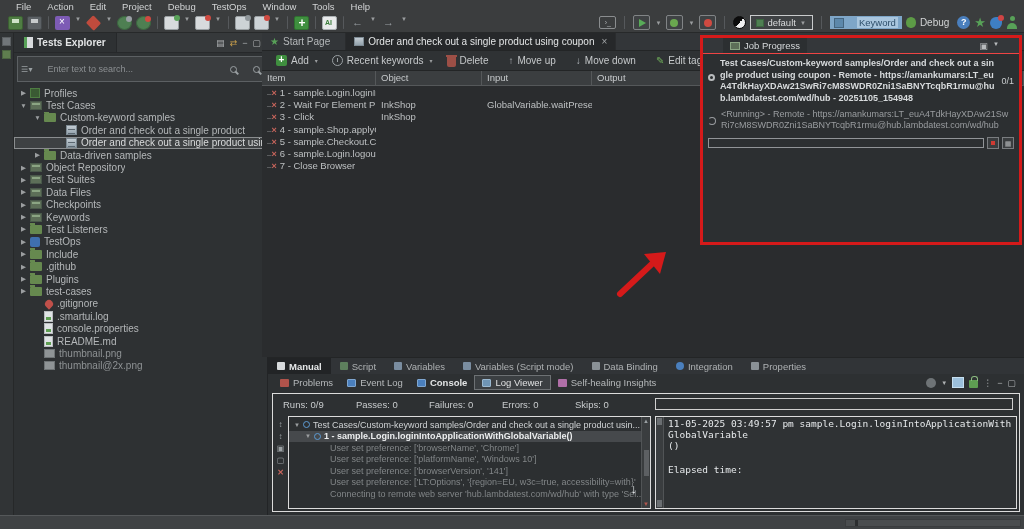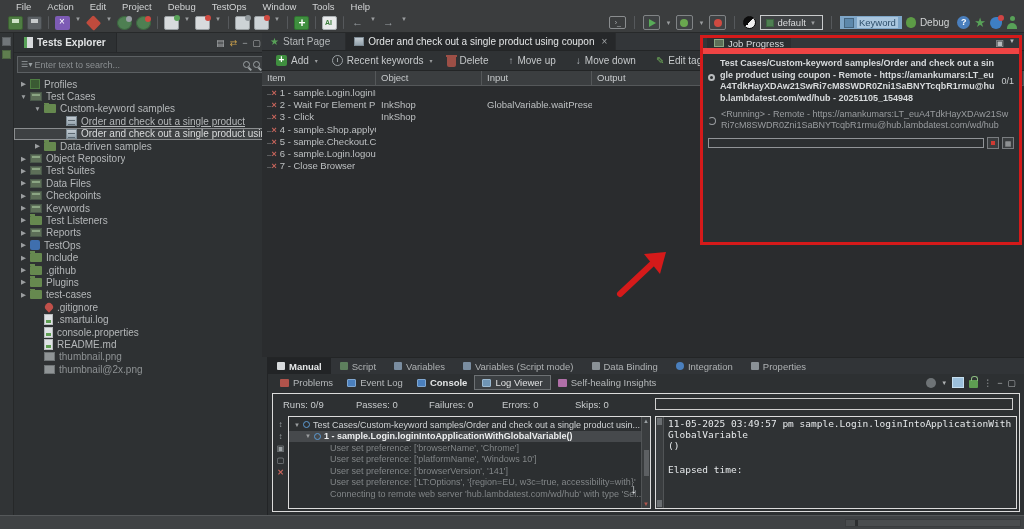--- a/index.html
+++ b/index.html
@@ -38,21 +38,21 @@
   .tbright{margin-left:auto;display:flex;align-items:center;gap:4px}
   .term-icon{width:17px;height:13px;border:1px solid #8a8d8f;border-radius:2px;color:#aeb1b3;font-size:7px;text-align:center;line-height:12px}
   .term-icon::after{content:"›_"}
   .runbox{width:17px;height:15px;border:1px solid #818486;border-radius:2px;background:#3f4244;position:relative}
   .play-icon::after{content:"";position:absolute;left:5px;top:3px;border-left:7px solid #58ab58;border-top:4px solid transparent;border-bottom:4px solid transparent}
   .debugrun-icon::after{content:"";position:absolute;left:3px;top:3px;width:8px;height:8px;border-radius:50%;background:#6aa84f}
   .record-icon::after{content:"";position:absolute;left:4px;top:3px;width:8px;height:8px;border-radius:50%;background:#cf4a41}
   .theme-icon{width:13px;height:13px;border-radius:50%;background:linear-gradient(135deg,#0c0c0c 50%,#f0f0f0 50%);border:1px solid #0a0a0a}
   .profile-box{border:1px solid #c9cbcc;display:flex;align-items:center;gap:3px;padding:1px 5px;font-size:9.5px;color:#d8dadb;background:#3f4244}
   .cube-icon{width:8px;height:8px;background:#4e7f52;border:1px solid #3c6640}
-  .kwbox{background:#7ea6c8;display:flex;align-items:center;gap:3px;padding:1px 4px}
+  .kwbox{background:#7ea6c8;display:flex;align-items:center;gap:13px;padding:1px 4px}
   .kwgrid-icon{width:10px;height:10px;background:#5d88ab;border:1px solid #44657f}
   .kw-sel{background:#a9c6de;color:#2e4f6b;font-size:9.5px;padding:0 2px}
   .bug-icon{width:10px;height:11px;background:#5d9b46;border-radius:50% 50% 45% 45%}
   .debug-label{font-size:10px;color:#d2d4d5;margin-right:4px}
   .help-icon{width:13px;height:13px;border-radius:50%;background:#4a7fbd;color:#fff;font-size:9px;font-weight:bold;text-align:center;line-height:13px}
   .help-icon::after{content:"?"}
   .star-glyph{color:#58a158;font-size:13px;line-height:13px}
   .star-glyph::after{content:"★"}
   .raptor-icon{width:12px;height:12px;background:#3e7fc4;border-radius:50% 15% 50% 50%;position:relative}
   .raptor-icon::after{content:"";position:absolute;right:-2px;top:-2px;width:6px;height:6px;background:#d04545;border-radius:50%}
@@ -66,21 +66,21 @@
   .strip-icon.green{background:#5f7d4f;border-color:#4b6340}
 
   
   .sidebar{position:absolute;left:14px;top:33px;width:254px;height:482px;background:#2e3133;border-right:1px solid #222426}
   .sbheader{height:20px;background:#36393b;border-bottom:1px solid #26282a;display:flex;align-items:center}
   .sbtab{height:100%;background:#2e3133;display:flex;align-items:center;gap:4px;padding:0 10px;border-right:1px solid #26282a}
   .sbtab-icon{width:9px;height:11px;background:#d8dbdd;border-left:3px solid #58a158}
   .sbtitle{font-size:10px;color:#e3e5e6;font-weight:bold}
   .sbicons{margin-left:auto;display:flex;align-items:center;gap:5px;padding-right:6px;font-size:9px;color:#aeb1b3}
   .gold{color:#c9a04c}
-  .searchrow{height:17px;margin:3px 3px;border:1px solid #5c6063;background:#3a3d3f;display:flex;align-items:center;padding:0 3px;gap:3px}
+  .searchrow{height:26px;margin:3px 3px;border:1px solid #5c6063;background:#3a3d3f;display:flex;align-items:center;padding:0 3px;gap:16px}
   .filter-icon{color:#9aa0a3;font-size:8px}
   .filter-icon::after{content:"☰ ▾";letter-spacing:-1px}
   .searchinput{flex:1;background:transparent;border:none;outline:none;color:#c9ccce;font-size:9px;font-family:"Liberation Sans",sans-serif;min-width:0}
   .searchinput::placeholder{color:#8b8f92}
   .mag{width:7px;height:7px;border:1.5px solid #9aa0a3;border-radius:50%;position:relative;flex:none}
   .mag::after{content:"";position:absolute;width:4px;height:1.5px;background:#9aa0a3;right:-3px;bottom:-2px;transform:rotate(45deg)}
   .tree{padding-top:2px}
   .tree-row{height:12.4px;display:flex;align-items:center;font-size:10px;color:#b4b7b9;white-space:nowrap;overflow:hidden}
   .tree-row.sel{outline:1px solid #8a8d8f;outline-offset:-1px;background:#3e4143;color:#d9dbdc}
   .tree-row.dim{color:#8e9294}
@@ -183,21 +183,21 @@
   .downarrow{position:absolute;right:13px;bottom:12px;color:#ecf0f2;font-size:13px;font-weight:bold}
   .redtri{color:#b2574e}
   .lconsole{flex:1;border:1px solid #dcdcdc;margin-left:4px;background:#2f3234;font-family:"DejaVu Sans Mono",monospace;font-size:9.5px;color:#e6e9eb;padding:2px 3px 2px 12px;position:relative;overflow:hidden}
   .cline{min-height:12px;white-space:pre-wrap;word-break:break-all;line-height:1.15}
   .cscroll{position:absolute;left:0;top:0;bottom:0;width:8px;background:#3a3d3f;border-right:1px solid #515456}
   .cscroll::before,.cscroll::after{content:"";position:absolute;left:1px;width:5px;height:7px;background:#6a6e71}
   .cscroll::before{top:1px}.cscroll::after{bottom:1px}
 
   
   .jobpanel{position:absolute;left:700px;top:35px;width:322px;height:210px;background:#2c2f31;border:3px solid #d51a1a;z-index:6}
-  .jheader{height:16px;background:#34373a;border-bottom:6px solid #ef4444;display:flex;align-items:center;padding:0 4px}
+  .jheader{height:16px;background:#34373a;border-bottom:1px solid #ef4444;display:flex;align-items:center;padding:0 20px}
   .jtab{display:flex;align-items:center;gap:4px;font-size:9.5px;color:#d6d9db;background:#2c2f31;height:100%;padding:0 7px}
   .job-icon{width:10px;height:8px;background:#5d6f58;border:1px solid #8ba583}
   .jicons{margin-left:auto;display:flex;gap:5px;color:#b8bbbd;font-size:9px}
   .jrow1{display:flex;padding:4px 5px 2px;gap:5px}
   .jstate-icon{flex:none;width:7px;height:7px;border-radius:50%;border:2px solid #b9bcbe;background:#2c2f31;margin-top:16px}
   .jtitle{flex:1;font-size:9px;font-weight:bold;color:#d8dbdd;line-height:1.3;word-break:break-all}
   .jcount{flex:none;font-size:9px;color:#c9ccce;align-self:center}
   .jrow2{display:flex;padding:2px 5px;gap:5px}
   .jspin-icon{flex:none;width:8px;height:8px;border-radius:50%;border:1.5px solid #9a9da0;border-left-color:transparent;margin-top:8px}
   .jstatus{flex:1;font-size:9px;color:#9a9da0;line-height:1.3;word-break:break-all}
@@ -329,21 +329,21 @@
         <span class="ticon testcases-icon"></span>
         <span class="tlabel">Test Cases</span>
       </div>
 
       <div class="tree-row" style="padding-left: 18px;">
         <span class="chev">▼</span>
         <span class="ticon folder-icon"></span>
         <span class="tlabel">Custom-keyword samples</span>
       </div>
 
-      <div class="tree-row" style="padding-left: 40px; text-decoration: underline;">
+      <div class="tree-row" style="padding-left: 40px;">
         <span class="chev"></span>
         <span class="ticon testcase-icon"></span>
         <span class="tlabel">Order and check out a single product</span>
       </div>
 
       <div class="tree-row sel" style="padding-left: 40px;">
         <span class="chev"></span>
         <span class="ticon testcase-icon"></span>
         <span class="tlabel">Order and check out a single product using coupon</span>
       </div>
@@ -383,25 +383,20 @@
         <span class="ticon module-icon"></span>
         <span class="tlabel">Keywords</span>
       </div>
 
       <div class="tree-row" style="padding-left: 4px;">
         <span class="chev">▶</span>
         <span class="ticon folder-icon"></span>
         <span class="tlabel">Test Listeners</span>
       </div>
 
-      <div class="tree-row" style="padding-left: 4px;">
-        <span class="chev">▶</span>
-        <span class="ticon module-icon"></span>
-        <span class="tlabel">Reports</span>
-      </div>
 
       <div class="tree-row" style="padding-left: 4px;">
         <span class="chev">▶</span>
         <span class="ticon testops-icon"></span>
         <span class="tlabel">TestOps</span>
       </div>
 
       <div class="tree-row" style="padding-left: 4px;">
         <span class="chev">▶</span>
         <span class="ticon folder-icon"></span>

